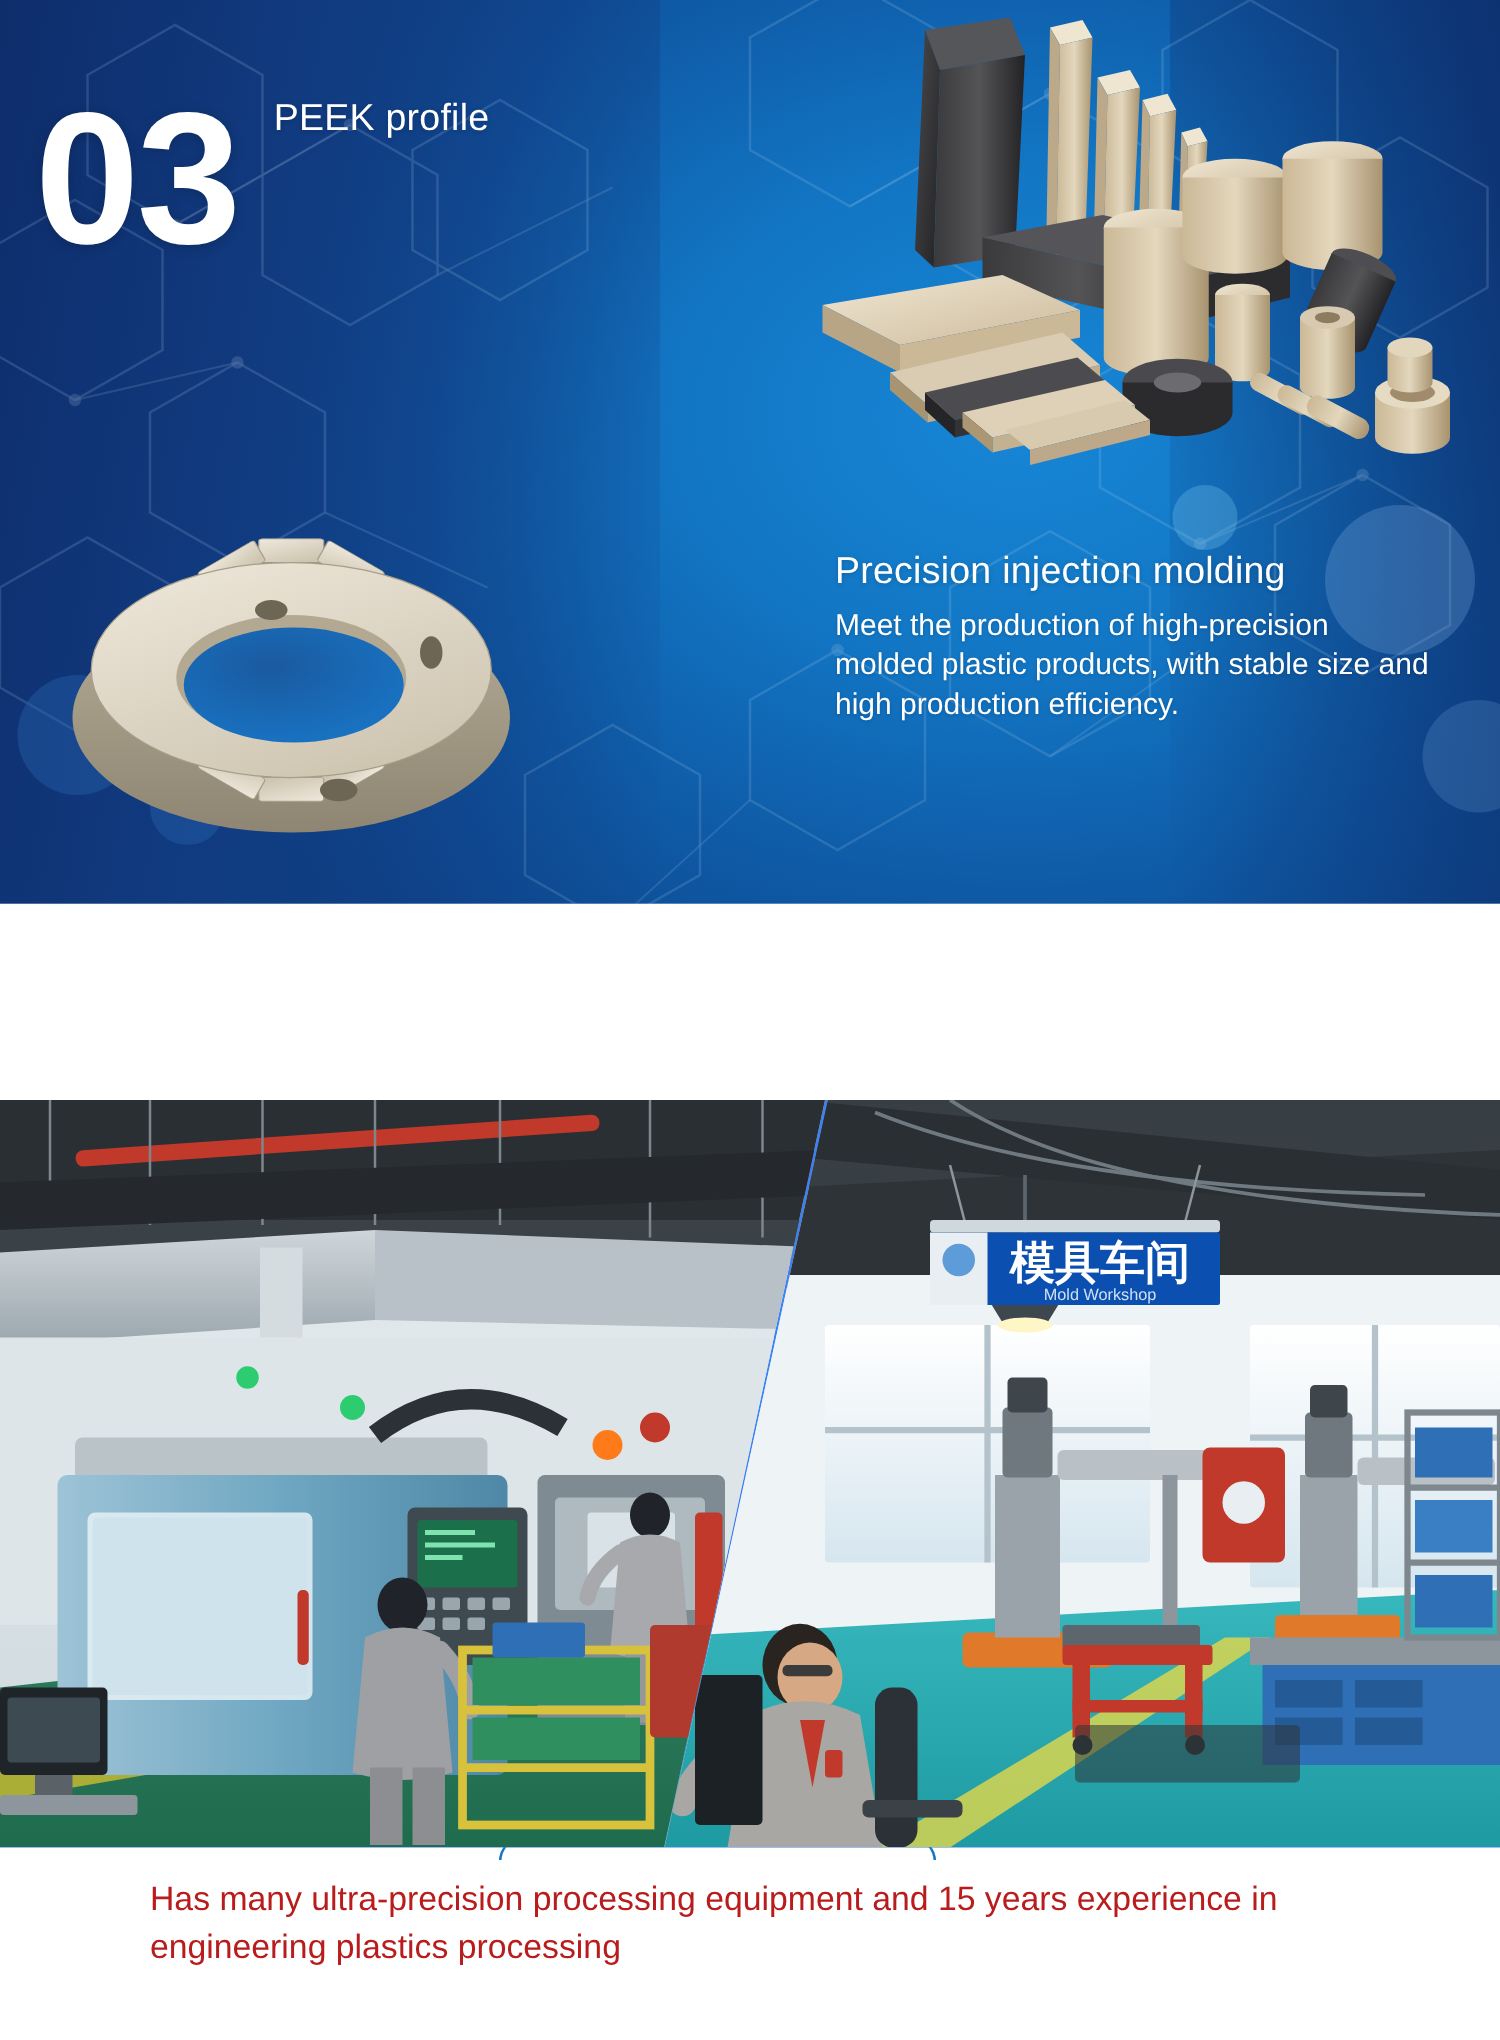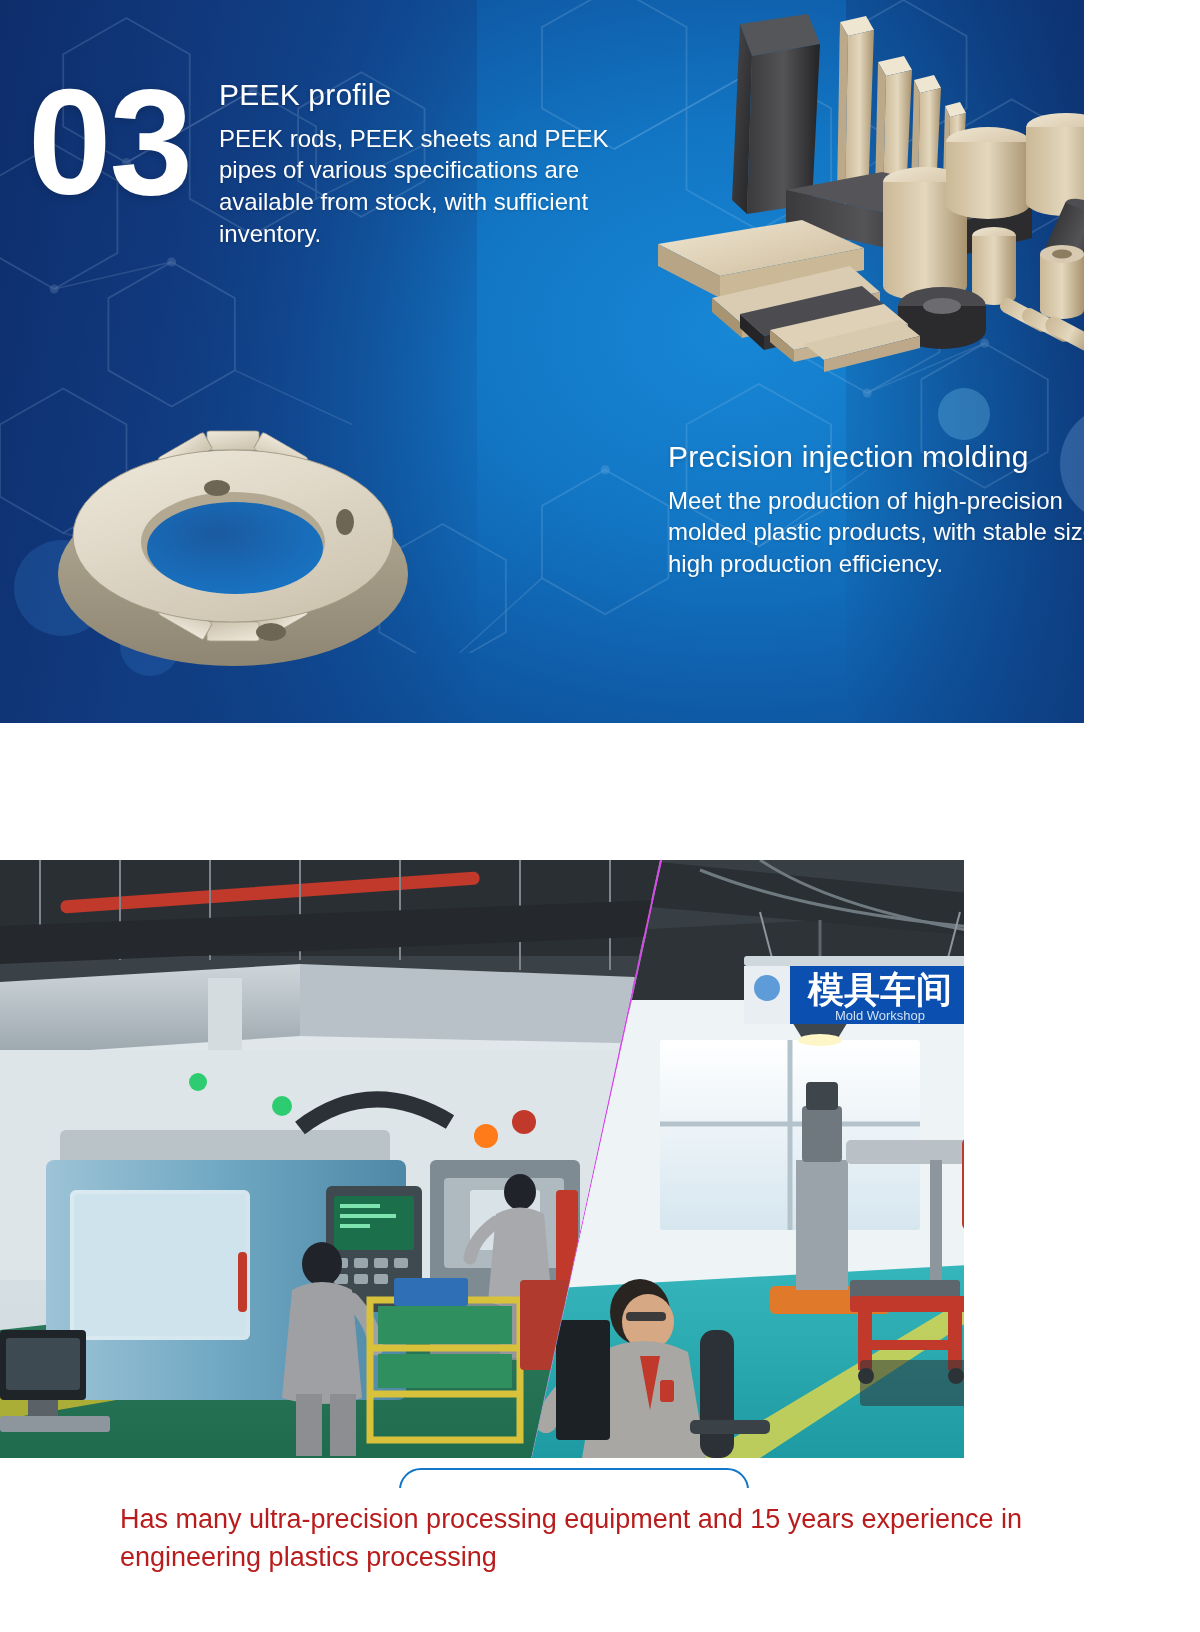--- a/index.html
+++ b/index.html
@@ -1,19 +1,19 @@
 <!DOCTYPE html>
 <html><head>
 <meta charset="utf-8">
 <style>
   html,body{margin:0;padding:0;background:#ffffff;}
   body{width:1200px;height:1632px;font-family:"Liberation Sans",sans-serif;overflow:hidden;position:relative;}
 
   
-  .hero{position:absolute;left:0;top:0;width:1084px;height:723px;overflow:hidden;
+  .hero{position:absolute;left:0;top:0;width:1200px;height:723px;overflow:hidden;
         background:
           radial-gradient(ellipse 760px 560px at 68% 46%, #1787d6 0%, #1276c4 36%, #0f5aa6 68%, #0c448a 100%),
           linear-gradient(112deg,#102f6e 0%,#123f86 22%,#1263ae 55%,#0f5ba3 80%,#0d3c82 100%);
   }
   .hero-dark-left{position:absolute;left:0;top:0;width:44%;height:100%;
       background:linear-gradient(100deg,#0e2d6b 0%,#113b80 40%,rgba(18,80,150,0) 100%);}
   .hero-dark-right{position:absolute;right:0;top:0;width:22%;height:100%;
       background:linear-gradient(260deg,#0d3272 0%,rgba(16,70,140,0) 100%);}
   .hexlayer{position:absolute;inset:0;opacity:.30;}
   .bokeh{position:absolute;border-radius:50%;}
@@ -43,21 +43,21 @@
               border-bottom:26px solid transparent;}
   .arrow-head.l{left:104px;border-right:48px solid #1277c8;}
   .arrow-head.r{right:104px;border-left:48px solid #1277c8;}
   .strength-box{position:absolute;left:399px;top:745px;width:346px;height:102px;
                 border:2px solid #1277c8;border-radius:22px;background:#ffffff;
                 display:flex;align-items:center;justify-content:center;}
   .strength-label{color:#1277c8;font-size:37px;font-style:italic;font-weight:700;
                   font-variant:small-caps;letter-spacing:.5px;white-space:nowrap;}
 
   
-  .photos{position:absolute;left:0;top:860px;width:964px;height:598px;overflow:hidden;background:#d946ef;}
+  .photos{position:absolute;left:0;top:880px;width:1200px;height:598px;overflow:hidden;background:#3b82f6;}
   .photo{position:absolute;top:0;height:598px;overflow:hidden;}
   .photoL{left:0;width:660px;clip-path:polygon(0 0,100% 0,80.5% 100%,0 100%);}
   .photoR{left:0;width:1200px;clip-path:polygon(55.2% 0,100% 0,100% 100%,44.3% 100%);}
   .photo-inner{position:absolute;inset:0;}
 
   
   .caption{position:absolute;left:0;top:1488px;width:1200px;height:144px;background:#fff;}
   .caption-text{position:absolute;left:120px;top:12px;width:1000px;color:#b91c1c;
                 font-size:27px;line-height:1.42;}
 
@@ -332,21 +332,20 @@
 
       <ellipse cx="-16" cy="-48" rx="13" ry="8" fill="#6e6655"></ellipse>
       <ellipse cx="112" cy="-14" rx="9" ry="13" fill="#6e6655"></ellipse>
       <ellipse cx="38" cy="96" rx="15" ry="9" fill="#6e6655"></ellipse>
     </g>
   </svg>
 
   <div class="num num03">03</div>
   <div class="txtblock blk03">
     <p class="blk-title">PEEK profile</p>
-    <p class="blk-body">PEEK rods, PEEK sheets and PEEK pipes of various specifications are available from stock, with sufficient inventory.</p>
   </div>
 
   <div class="txtblock blk04">
     <p class="blk-title">Precision injection molding</p>
     <p class="blk-body">Meet the production of high-precision molded plastic products, with stable size and high production efficiency.</p>
   </div>
 </div>
 
 <div class="strengths">
   <div class="arrow-head l"></div>

